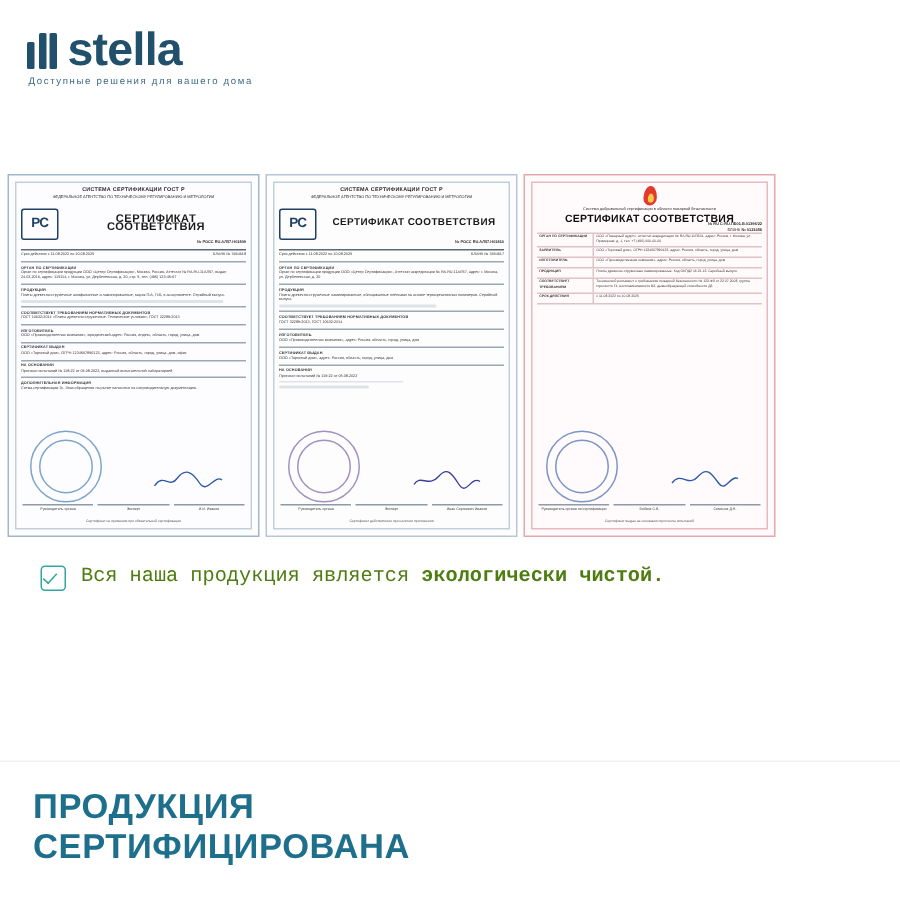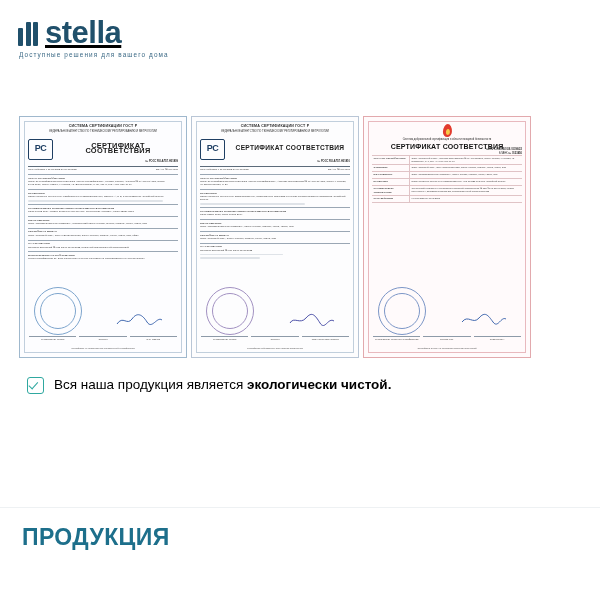--- a/index.html
+++ b/index.html
@@ -24,21 +24,20 @@
   .brand {
     position: absolute;
     left: 18px;
     top: 18px;
     width: 300px;
   }
   .brand-row {
     display: flex;
     align-items: center;
     gap: 7px;
-    text-decoration: underline;
   }
   .brand-mark {
     display: flex;
     align-items: flex-end;
     gap: 2.5px;
     height: 26px;
   }
   .brand-mark i {
     display: block;
     width: 5px;
@@ -66,21 +65,20 @@
 
   
   .certs {
     position: absolute;
     left: 0;
     top: 116px;
     width: 522px;
     display: flex;
     justify-content: center;
     gap: 4px;
-    padding-left: 14px;
   }
   .cert {
     width: 168px;
     height: 242px;
     background: #fff;
     box-sizing: border-box;
     position: relative;
     overflow: hidden;
     font-size: 2.6px;
     line-height: 3.4px;
@@ -326,21 +324,22 @@
     top: 2px;
     width: 4px;
     height: 7.5px;
     border: solid #2fa8a0;
     border-width: 0 1.6px 1.6px 0;
     transform: rotate(42deg);
   }
   .bullet-text {
     font-size: 13.5px;
     line-height: 20px;
-    color: #000000;
+    color: #4d7c0f;
+    font-family: Liberation Mono, monospace;
   }
   .bullet-text b {
     font-weight: bold;
   }
 
   
   .footer {
     position: absolute;
     left: 0;
     bottom: 0;
@@ -577,16 +576,17 @@
   <div class="bullets">
     <div class="bullet">
       <span class="check-box"></span>
       <span class="bullet-text"><span>Вся наша продукция является </span><b>экологически чистой.</b></span>
     </div>
   </div>
 
   <div class="footer">
     <div class="footer-text">
       <span>ПРОДУКЦИЯ</span>
+      <span class="l2">СЕРТИФИЦИРОВАНА</span>
     </div>
   </div>
 
 </div>
 
 </body></html>

